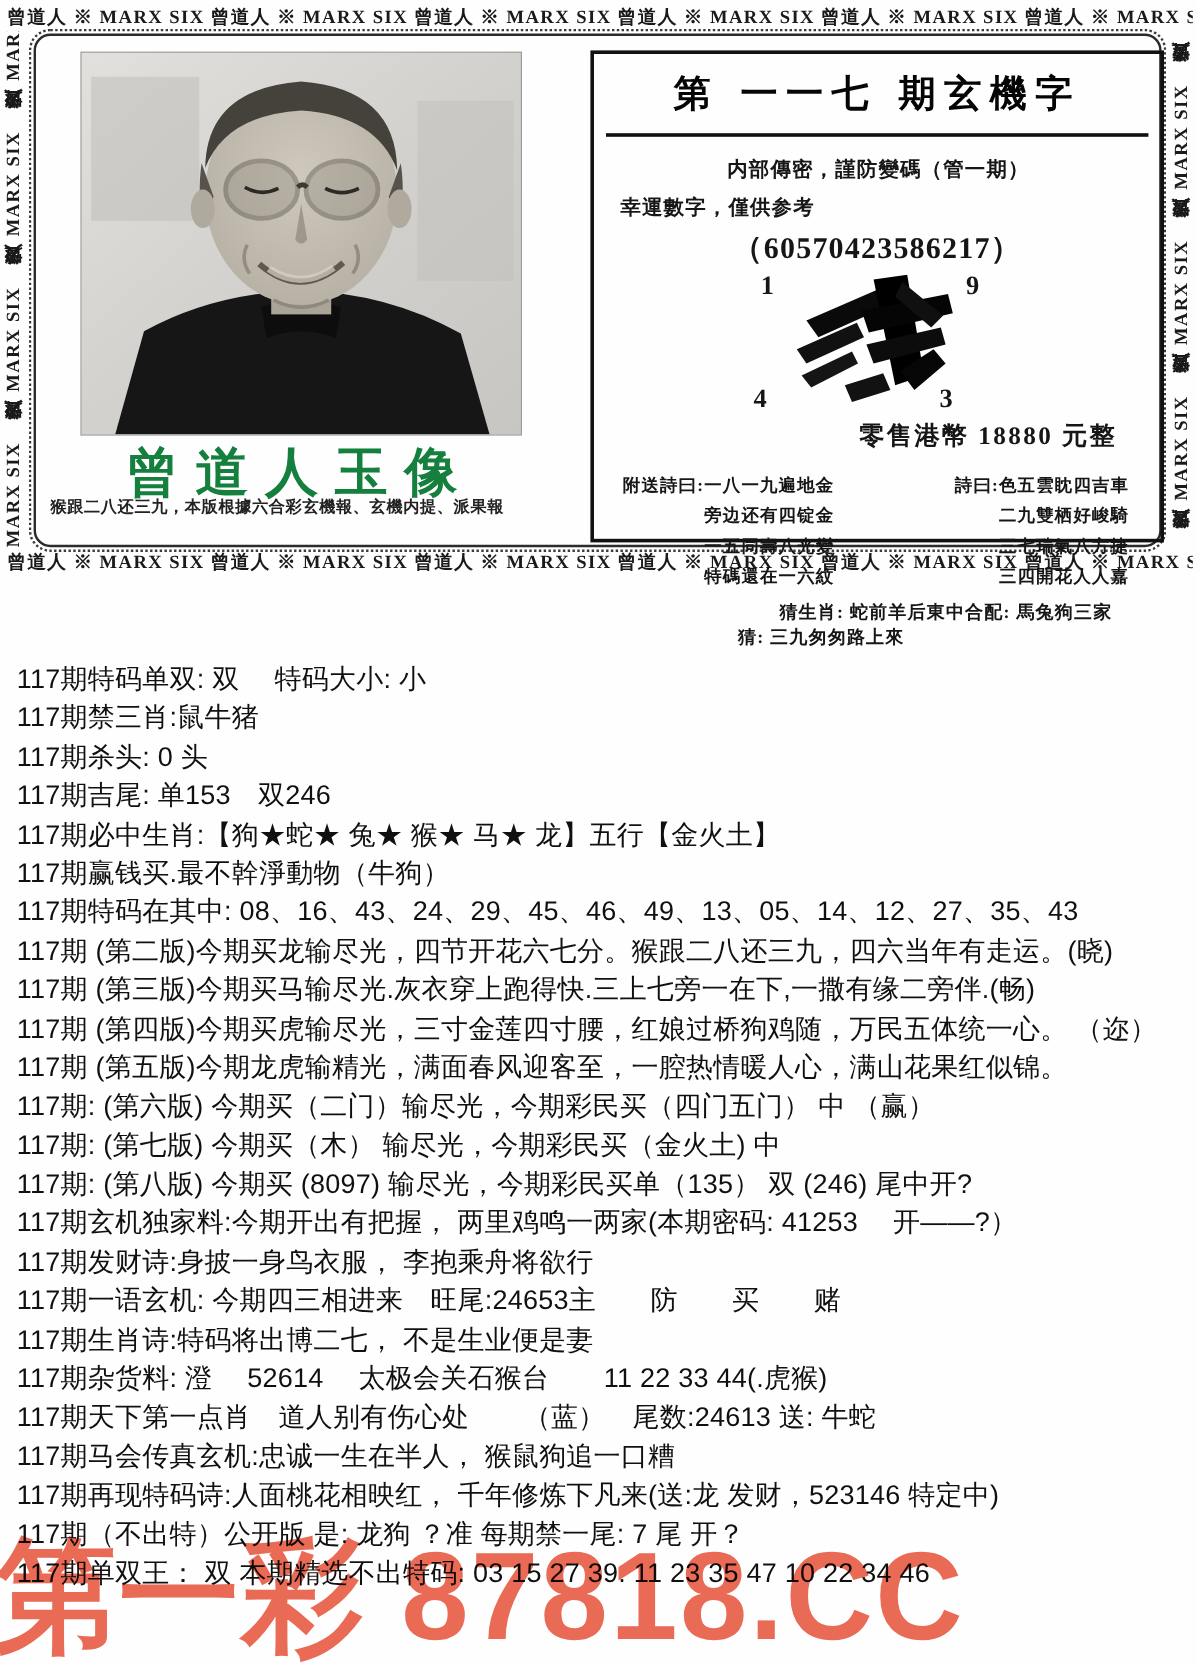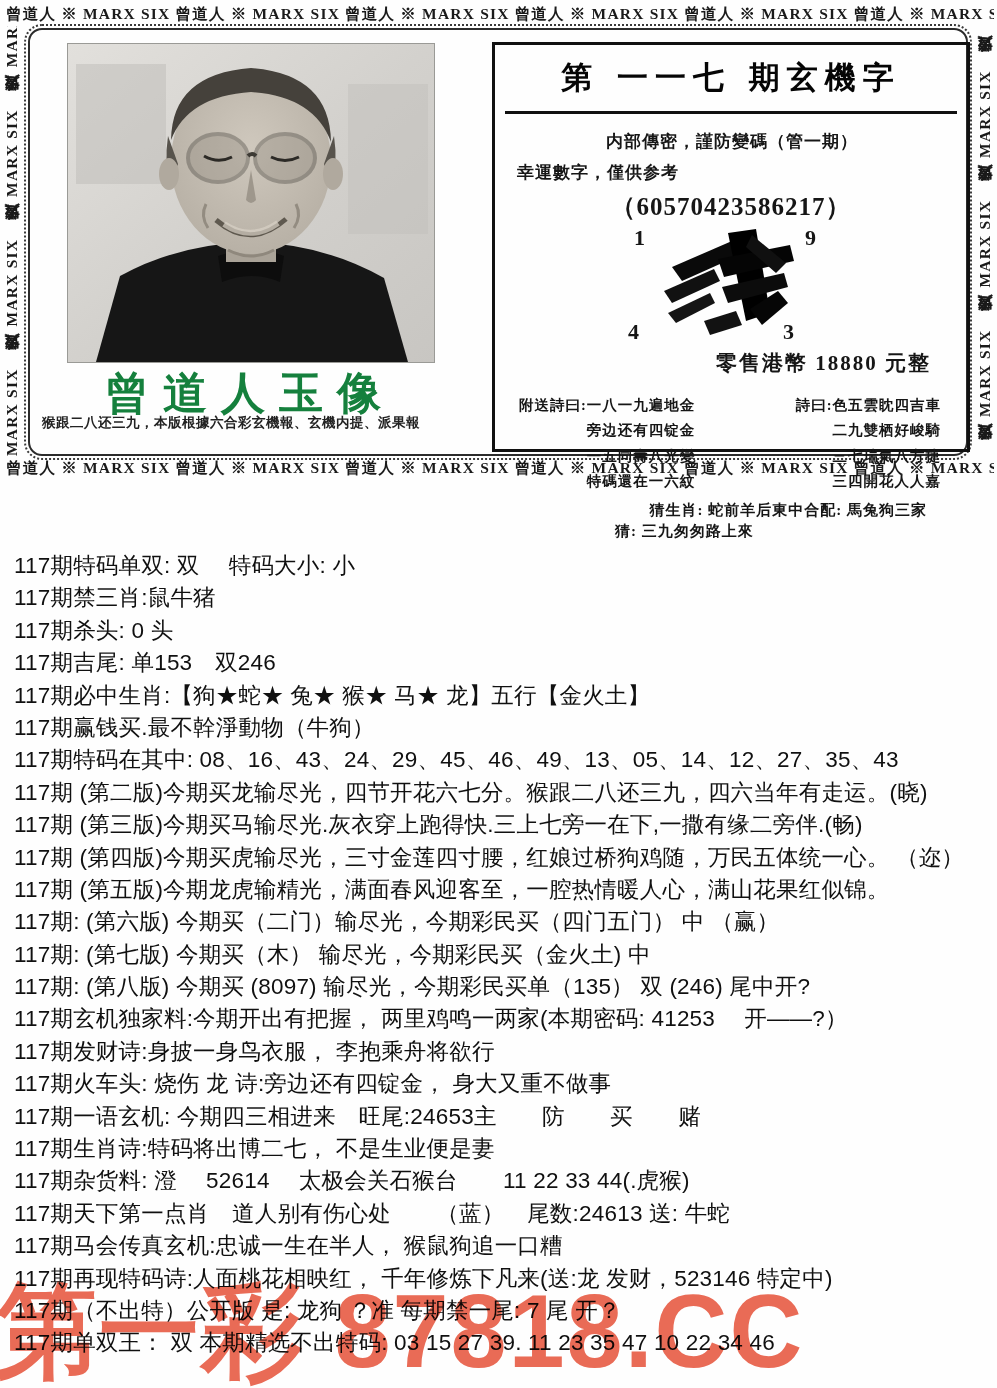--- a/index.html
+++ b/index.html
@@ -188,21 +188,20 @@
   <div class="bline">117期特码在其中: 08、16、43、24、29、45、46、49、13、05、14、12、27、35、43</div>
   <div class="bline">117期 (第二版)今期买龙输尽光，四节开花六七分。猴跟二八还三九，四六当年有走运。(晓)</div>
   <div class="bline">117期 (第三版)今期买马输尽光.灰衣穿上跑得快.三上七旁一在下,一撒有缘二旁伴.(畅)</div>
   <div class="bline">117期 (第四版)今期买虎输尽光，三寸金莲四寸腰，红娘过桥狗鸡随，万民五体统一心。 （迩）</div>
   <div class="bline">117期 (第五版)今期龙虎输精光，满面春风迎客至，一腔热情暖人心，满山花果红似锦。</div>
   <div class="bline">117期: (第六版) 今期买（二门）输尽光，今期彩民买（四门五门） 中 （赢）</div>
   <div class="bline">117期: (第七版) 今期买（木） 输尽光，今期彩民买（金火土) 中</div>
   <div class="bline">117期: (第八版) 今期买 (8097) 输尽光，今期彩民买单（135） 双 (246) 尾中开?</div>
   <div class="bline">117期玄机独家料:今期开出有把握， 两里鸡鸣一两家(本期密码: 41253　 开——?）</div>
   <div class="bline">117期发财诗:身披一身鸟衣服， 李抱乘舟将欲行</div>
-  <div class="bline">117期火车头: 烧伤 龙  诗:旁边还有四锭金， 身大又重不做事</div>
   <div class="bline">117期一语玄机: 今期四三相进来　旺尾:24653主　　防　　买　　赌</div>
   <div class="bline">117期生肖诗:特码将出博二七， 不是生业便是妻</div>
   <div class="bline">117期杂货料: 澄　 52614　 太极会关石猴台　　11 22 33 44(.虎猴)</div>
   <div class="bline">117期天下第一点肖　道人别有伤心处　　（蓝）　尾数:24613 送: 牛蛇</div>
   <div class="bline">117期马会传真玄机:忠诚一生在半人， 猴鼠狗追一口糟</div>
   <div class="bline">117期再现特码诗:人面桃花相映红， 千年修炼下凡来(送:龙 发财，523146 特定中)</div>
   <div class="bline">117期（不出特）公开版 是: 龙狗 ？准 每期禁一尾: 7 尾 开？</div>
   <div class="bline">117期单双王：  双  本期精选不出特码: 03 15 27 39. 11 23 35 47 10 22 34 46</div>
 </div>
 

